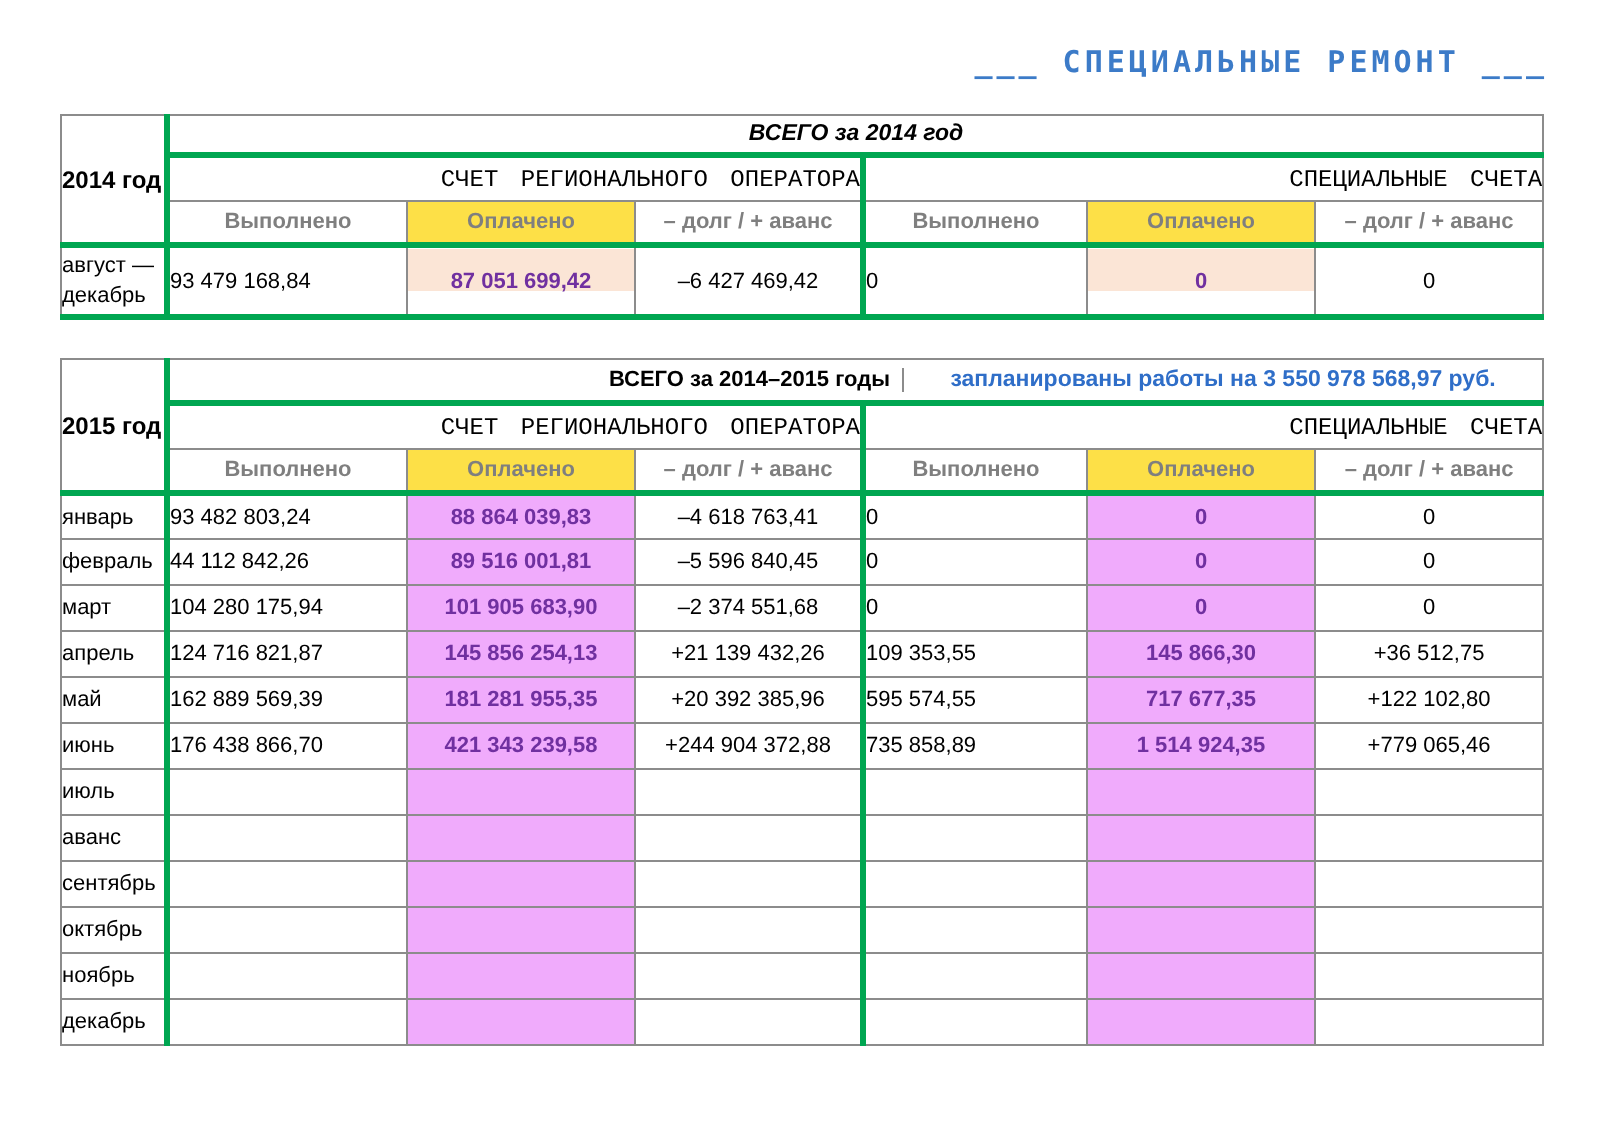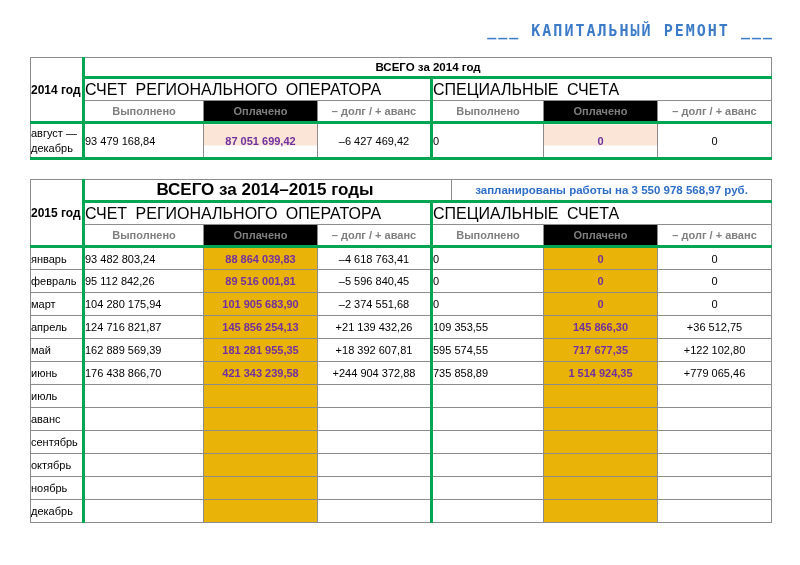--- a/index.html
+++ b/index.html
@@ -18,54 +18,54 @@
 
   #t2014{top:57px;width:741px;}
   #t2015{top:179px;width:741px;}
 
   
   .gB{border-bottom:3px solid #00a651 !important;}
   .gR{border-right:3px solid #00a651 !important;}
   .gL{border-left:3px solid #00a651 !important;}
 
   .year{font-weight:bold;font-size:12px;text-align:left;}
-  .banner{font-weight:bold;font-size:11.5px;text-align:center;}
-  .section{font-size:16px;text-align:left;word-spacing:4px;}
+  .banner{font-weight:bold;font-size:11.5px;text-align:center;font-style:italic;}
+  .section{font-size:12px;text-align:right;word-spacing:4px;font-family:Liberation Mono, monospace;}
   .colhead{font-weight:bold;font-size:11px;color:#7f7f7f;text-align:center;}
-  .peach{background:#000000;}
+  .peach{background:#fde047;}
 
   .month{text-align:left;padding-left:4px;font-size:11px;}
   .done{font-weight:normal;}
-  .paid{font-weight:bold;text-align:center;color:#7030a0;background:#eab308;}
+  .paid{font-weight:bold;text-align:center;color:#7030a0;background:#f0abfc;}
   .bal{text-align:center;}
 
   
   .top{vertical-align:top;padding-top:3px;}
   .paid1{font-weight:bold;text-align:center;color:#7030a0;
     background:linear-gradient(to bottom,#fbe5d6 0,#fbe5d6 21px,#ffffff 21px);}
   .month2l{vertical-align:top;padding-top:3px;line-height:15px;}
 
   .r-banner1{height:20px;}
   .r-banner2{height:22px;}
   .r-section{height:23px;}
   .r-colhead{height:22px;}
   .r-data1{height:36px;}
   .r-data{height:23px;}
 
   
   .banner-split{padding:0;}
   .banner-flex{display:flex;height:100%;align-items:center;}
-  .banner-left{flex:0 0 360px;text-align:center;padding-right:6px;font-weight:bold;font-size:17px;}
+  .banner-left{flex:0 0 360px;text-align:right;padding-right:6px;font-weight:bold;font-size:11px;}
   .banner-right{flex:1;align-self:stretch;display:flex;align-items:center;justify-content:center;
     border-left:1px solid #8c8c8c;color:#2f6ec8;font-weight:bold;font-size:11.5px;}
 </style>
 </head>
 <body>
 
-<div class="page-title">___ КАПИТАЛЬНЫЙ РЕМОНТ ___</div>
+<div class="page-title">___ СПЕЦИАЛЬНЫЕ РЕМОНТ ___</div>
 
 <table class="grid" id="t2014">
   <colgroup>
     <col style="width:53px">
       <col style="width:120px">
       <col style="width:114px">
       <col style="width:114px">
     <col style="width:112px">
       <col style="width:114px">
       <col style="width:114px">
@@ -139,21 +139,21 @@
     <td class="month gR">январь</td>
     <td class="done">93 482 803,24</td>
     <td class="paid">88 864 039,83</td>
     <td class="bal">–4 618 763,41</td>
     <td class="done gL">0</td>
     <td class="paid">0</td>
     <td class="bal">0</td>
   </tr>
   <tr class="r-data">
     <td class="month gR">февраль</td>
-    <td class="done">95 112 842,26</td>
+    <td class="done">44 112 842,26</td>
     <td class="paid">89 516 001,81</td>
     <td class="bal">–5 596 840,45</td>
     <td class="done gL">0</td>
     <td class="paid">0</td>
     <td class="bal">0</td>
   </tr>
   <tr class="r-data">
     <td class="month gR">март</td>
     <td class="done">104 280 175,94</td>
     <td class="paid">101 905 683,90</td>
@@ -168,21 +168,21 @@
     <td class="paid">145 856 254,13</td>
     <td class="bal">+21 139 432,26</td>
     <td class="done gL">109 353,55</td>
     <td class="paid">145 866,30</td>
     <td class="bal">+36 512,75</td>
   </tr>
   <tr class="r-data">
     <td class="month gR">май</td>
     <td class="done">162 889 569,39</td>
     <td class="paid">181 281 955,35</td>
-    <td class="bal">+18 392 607,81</td>
+    <td class="bal">+20 392 385,96</td>
     <td class="done gL">595 574,55</td>
     <td class="paid">717 677,35</td>
     <td class="bal">+122 102,80</td>
   </tr>
   <tr class="r-data">
     <td class="month gR">июнь</td>
     <td class="done">176 438 866,70</td>
     <td class="paid">421 343 239,58</td>
     <td class="bal">+244 904 372,88</td>
     <td class="done gL">735 858,89</td>

